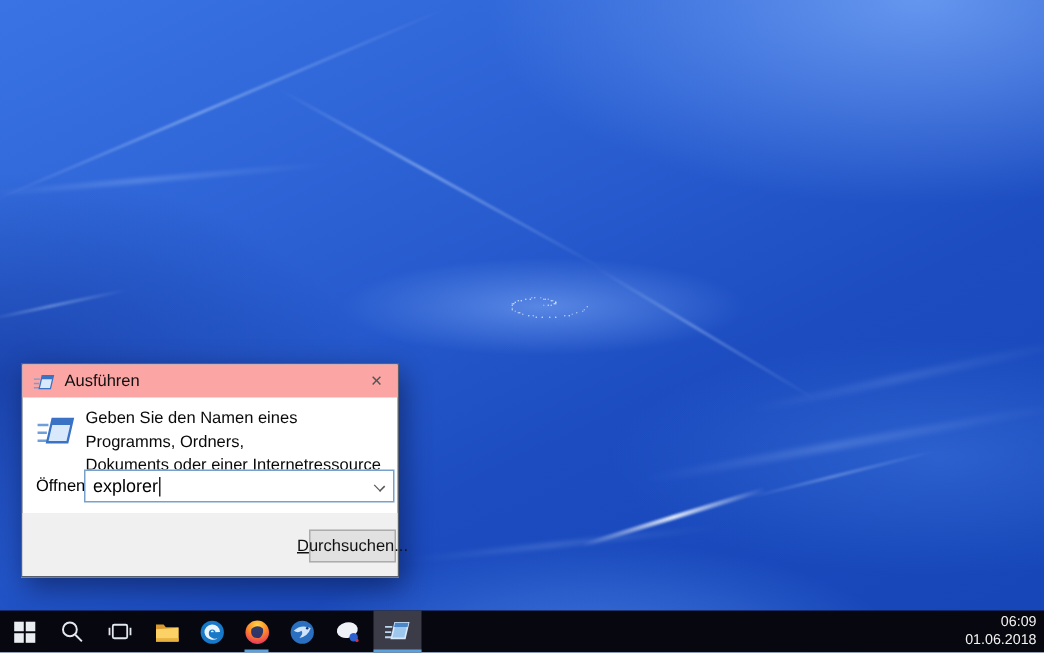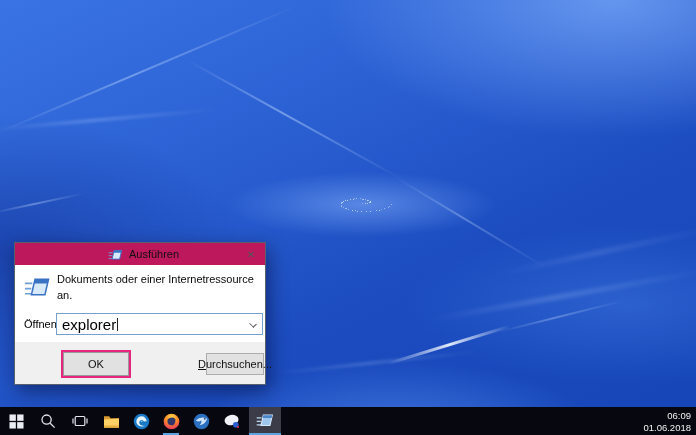--- a/index.html
+++ b/index.html
@@ -35,31 +35,31 @@
   .s5{left:-8px;top:212px;width:95px;transform:rotate(-12deg);opacity:.45;}
   .s6{left:272px;top:372px;width:210px;transform:rotate(-6deg);opacity:.28;height:3px;filter:blur(1.6px);}
   .s7{left:428px;top:318px;width:285px;transform:rotate(-10deg);opacity:.32;height:4px;filter:blur(2px);}
   .s8{left:498px;top:272px;width:225px;transform:rotate(-12deg);opacity:.22;height:4px;filter:blur(2px);}
   .particles{position:absolute;inset:0;pointer-events:none;}
   .dot{position:absolute;width:1px;height:1px;background:#eaf2ff;border-radius:50%;}
 
   
   .dialog{position:absolute;left:14px;top:242px;width:252px;height:143px;background:#fff;
     border:1px solid #58606e;box-shadow:3px 6px 18px rgba(0,0,20,.45);font-size:11px;color:#000;}
-  .titlebar{position:absolute;left:0;top:0;right:0;height:22px;background:#be185d;display:flex;align-items:center;padding-left:7px;justify-content:center;}
+  .titlebar{position:absolute;left:0;top:0;right:0;height:22px;background:#fca5a5;display:flex;align-items:center;padding-left:7px;}
   .titlebar .ticon{width:15px;height:15px;margin-right:6px;flex:0 0 auto;}
   .title-text{font-size:11px;color:#101010;}
   .close-btn{position:absolute;right:0;top:0;width:28px;height:22px;display:flex;align-items:center;justify-content:center;
     color:#555;font-size:10px;cursor:default;}
   .msg-icon{position:absolute;left:9px;top:30px;width:27px;height:27px;}
   .msg{position:absolute;left:42px;top:29px;width:202px;line-height:15.5px;color:#090909;}
   .open-label{position:absolute;left:9px;top:75px;}
   .combo{position:absolute;left:41px;top:70px;width:207px;height:22px;background:#fff;border:1px solid #78a0cc;
     display:flex;align-items:center;padding-left:5px;}
-  .combo-text{font-size:15px;color:#000;}
+  .combo-text{font-size:12px;color:#000;}
   .caret{display:inline-block;width:1px;height:13px;background:#222;margin-left:1px;}
   .combo-arrow{position:absolute;right:6px;top:7px;width:6px;height:6px;border-right:1px solid #555;border-bottom:1px solid #555;transform:rotate(45deg) scaleY(.8);}
   .footer{position:absolute;left:0;bottom:0;right:0;height:42px;background:#f0f0f0;}
   .btn{position:absolute;height:22px;background:#e1e1e1;border:1px solid #acacac;font-size:11px;
     font-family:"Liberation Sans","DejaVu Sans",sans-serif;color:#111;display:flex;align-items:center;justify-content:center;}
   .annot{position:absolute;left:46px;top:107px;width:70px;height:28px;border:2px solid var(--annotation);}
   .btn-ok{position:static;width:100%;height:100%;border-color:#9a9a9a;}
   .btn-cancel{left:126px;top:110px;width:58px;}
   .btn-browse{left:191px;top:110px;width:58px;}
   .mnemonic{text-decoration:underline;}
@@ -160,36 +160,34 @@
 
   <svg class="msg-icon run-glyph-dark" viewBox="0 0 26 26">
     <path class="w-lines" d="M1 10 h7 M1 15 h6 M1 20 h7" fill="none" stroke-width="1.6"></path>
     <g transform="skewX(-13)">
       <rect class="w-fill w-stroke" x="12" y="6" width="13" height="15" fill="#d7e9fb" stroke-width="1.5"></rect>
       <rect class="w-bar" x="12" y="6" width="13" height="4"></rect>
     </g>
   </svg>
 
   <div class="msg">
+    <div>Geben Sie den Namen eines Programms, Ordners,</div>
     <div>Dokuments oder einer Internetressource an.</div>
   </div>
 
   <div class="open-label">Öffnen:</div>
 
   <div class="combo">
     <span class="combo-text">explorer</span>
     <span class="caret"></span>
     <span class="combo-arrow"></span>
   </div>
 
   <div class="footer"></div>
 
-  <div class="annot">
-    <button class="btn btn-ok">OK</button>
-  </div>
   <button class="btn btn-browse">
       <span class="mnemonic">D</span>
       <span>urchsuchen...</span>
     </button>
 </div>
 
 <div class="taskbar">
 
   <div class="tb-btn tb-start">
     <svg width="15" height="15" viewBox="0 0 16 16">

